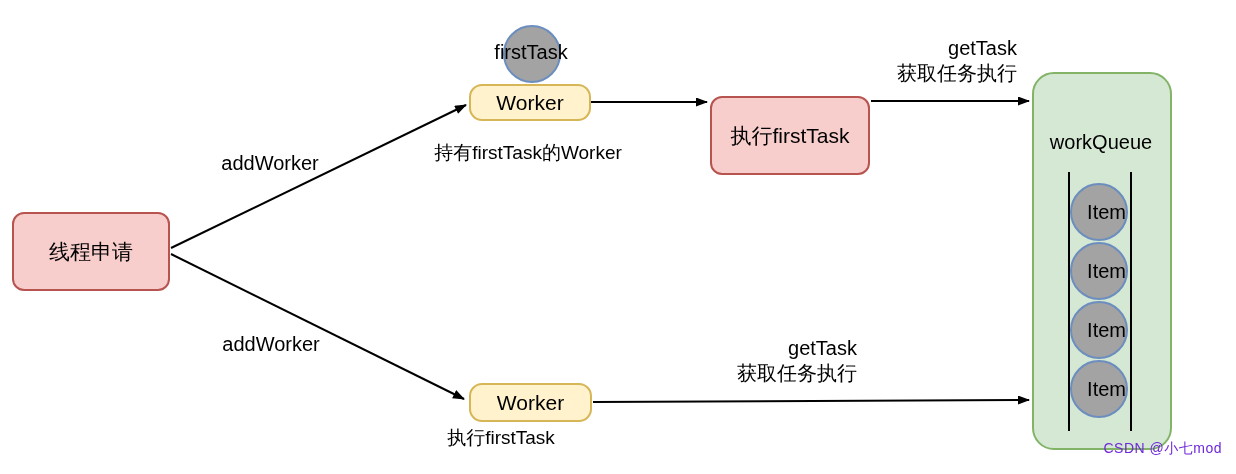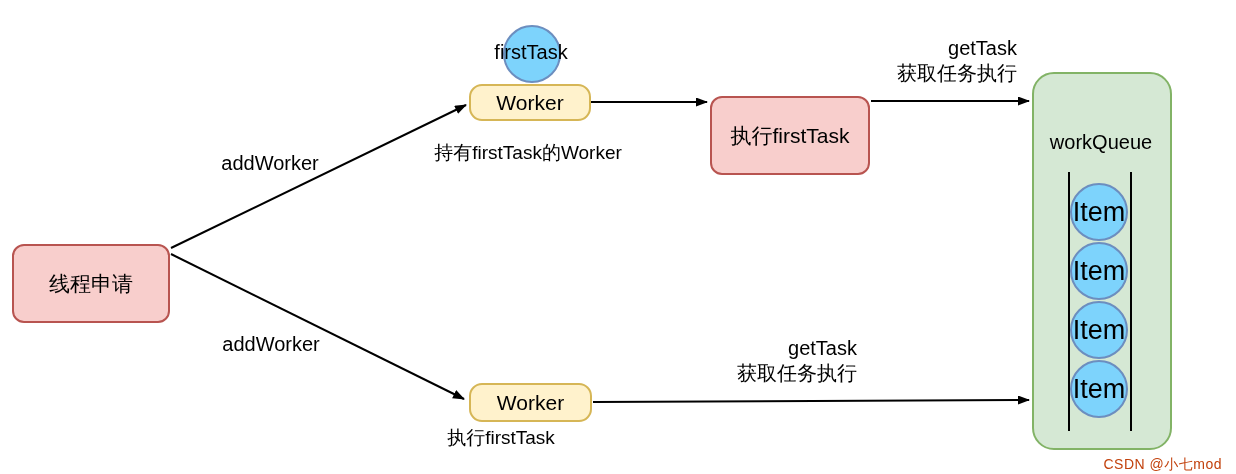--- a/index.html
+++ b/index.html
@@ -9,31 +9,31 @@
   }
   .wires{position:absolute;left:0;top:0;}
   .node{
     position:absolute;display:flex;align-items:center;justify-content:center;
     box-sizing:border-box;font-size:21px;white-space:nowrap;
   }
   .node.red{background:#f8cecc;border:2.5px solid #b85450;border-radius:12px;}
   .node.yellow{background:#fff2cc;border:2.5px solid #d6b656;border-radius:13px;}
   .node.green{background:#d5e8d4;border:2px solid #82b366;border-radius:22px;align-items:flex-start;}
   .circle{
-    position:absolute;box-sizing:border-box;background:#7dd3fc;border:2px solid #6c8ebf;
-    border-radius:50%;display:flex;align-items:center;justify-content:center;font-size:27px;
+    position:absolute;box-sizing:border-box;background:#a3a3a3;border:2px solid #6c8ebf;
+    border-radius:50%;display:flex;align-items:center;justify-content:flex-end;font-size:20px;
   }
   .lbl{
     position:absolute;transform:translateX(-50%);white-space:nowrap;
     font-size:20px;text-align:right;line-height:25px;
   }
   .lbl.small{font-size:19px;}
   .vline{position:absolute;width:2px;background:#000;}
   .watermark{
-    position:absolute;right:14px;top:456px;font-size:14px;color:#c2410c;
+    position:absolute;right:14px;top:440px;font-size:14px;color:#6d28d9;
     white-space:nowrap;letter-spacing:0.5px;
   }
   .exec-box{border-radius:14px;margin-top:33px;}
 </style>
 </head>
 <body>
 
 <div class="canvas">
 
   <svg class="wires" width="1236" height="474" viewBox="0 0 1236 474">
@@ -44,21 +44,21 @@
     </defs>
     <line x1="171" y1="248" x2="466" y2="105" stroke="#000" stroke-width="2" marker-end="url(#ah)"></line>
     <line x1="171" y1="254" x2="464" y2="399" stroke="#000" stroke-width="2" marker-end="url(#ah)"></line>
     <line x1="591" y1="102" x2="707" y2="102" stroke="#000" stroke-width="2" marker-end="url(#ah)"></line>
     <line x1="871" y1="101" x2="1029" y2="101" stroke="#000" stroke-width="2" marker-end="url(#ah)"></line>
     <line x1="593" y1="402" x2="1029" y2="400" stroke="#000" stroke-width="2" marker-end="url(#ah)"></line>
   </svg>
 
   <div class="circle" style="left:503px;top:25px;width:58px;height:58px;"></div>
 
-  <div class="node red" style="left:12px;top:212px;width:158px;height:79px;margin-top:32px;">
+  <div class="node red" style="left:12px;top:212px;width:158px;height:79px;">
     <span>线程申请</span>
   </div>
 
   <div class="node yellow" style="left:469px;top:84px;width:122px;height:37px;">
     <span>Worker</span>
   </div>
 
   <div class="node red exec-box" style="left:710px;top:63px;width:160px;height:79px;">
     <span>执行firstTask</span>
   </div>

